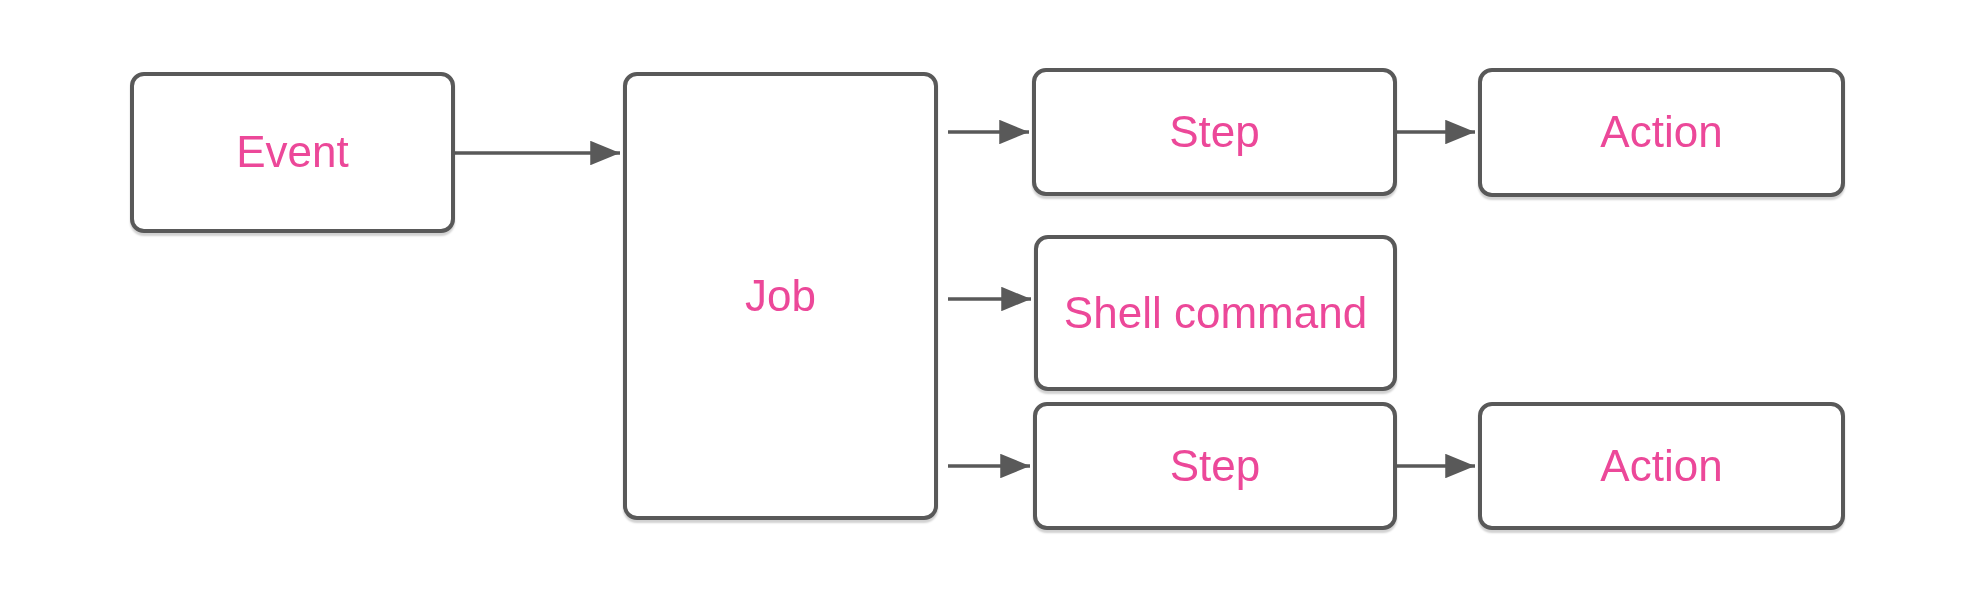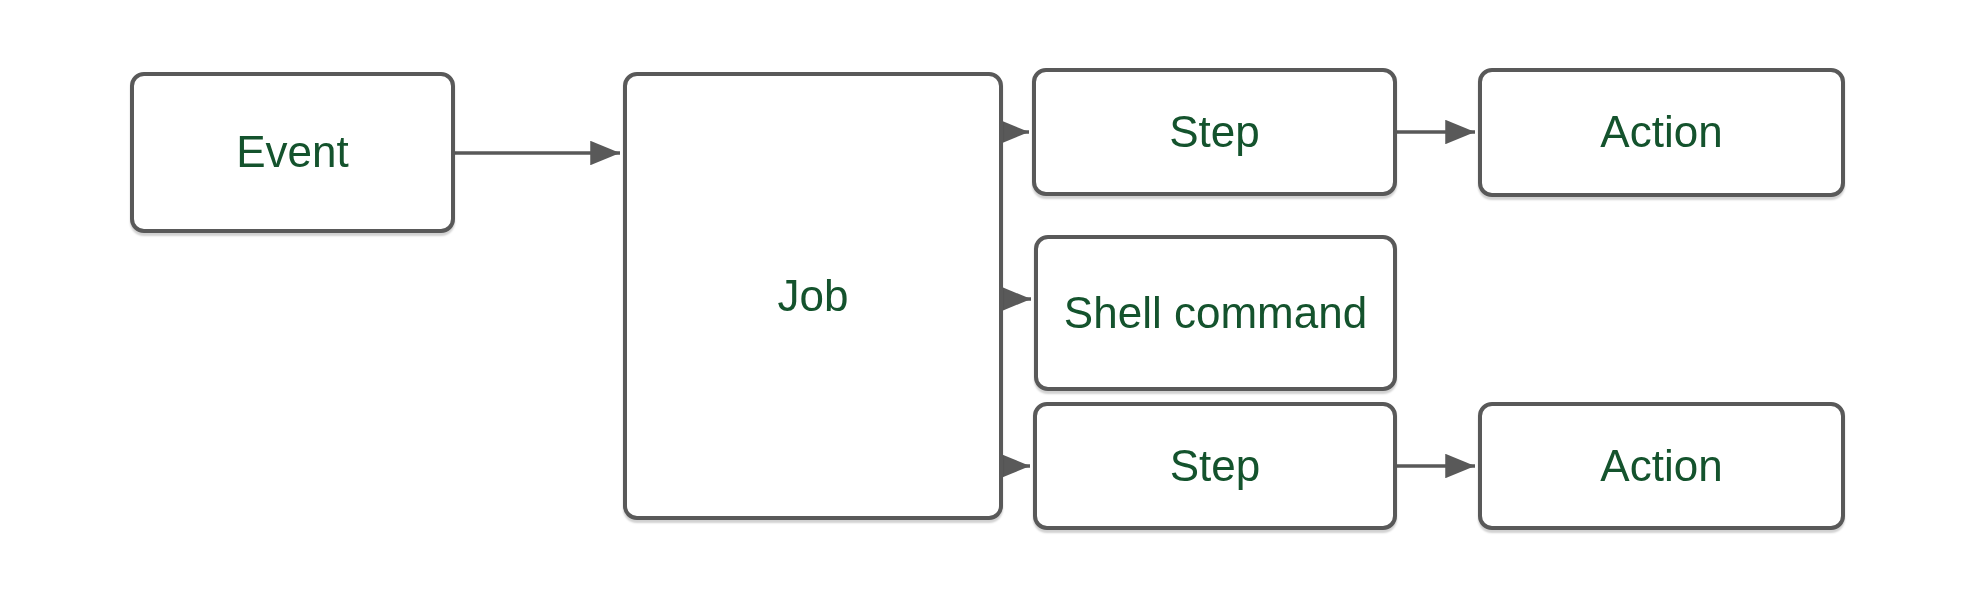--- a/index.html
+++ b/index.html
@@ -30,26 +30,26 @@
     border: 4px solid #595959;
     border-radius: 14px;
     display: flex;
     align-items: center;
     justify-content: center;
     box-shadow: 0 3px 2px rgba(0,0,0,0.18);
   }
   .node .label {
     font-size: 44px;
     line-height: 1.15;
-    color: #14532d;
+    color: #ec4899;
     white-space: nowrap;
   }
   
   .n-event        { left: 130px;  top: 72px;  width: 325px; height: 161px; }
-  .n-job          { left: 623px;  top: 72px;  width: 380px; height: 448px; }
+  .n-job          { left: 623px;  top: 72px;  width: 315px; height: 448px; }
   .n-step-top     { left: 1032px; top: 68px;  width: 365px; height: 128px; }
   .n-action-top   { left: 1478px; top: 68px;  width: 367px; height: 129px; }
   .n-shell        { left: 1034px; top: 235px; width: 363px; height: 156px; }
   .n-step-bottom  { left: 1033px; top: 402px; width: 364px; height: 128px; }
   .n-action-bottom{ left: 1478px; top: 402px; width: 367px; height: 128px; }
 </style>
 </head>
 <body>
 
 <div class="canvas">

